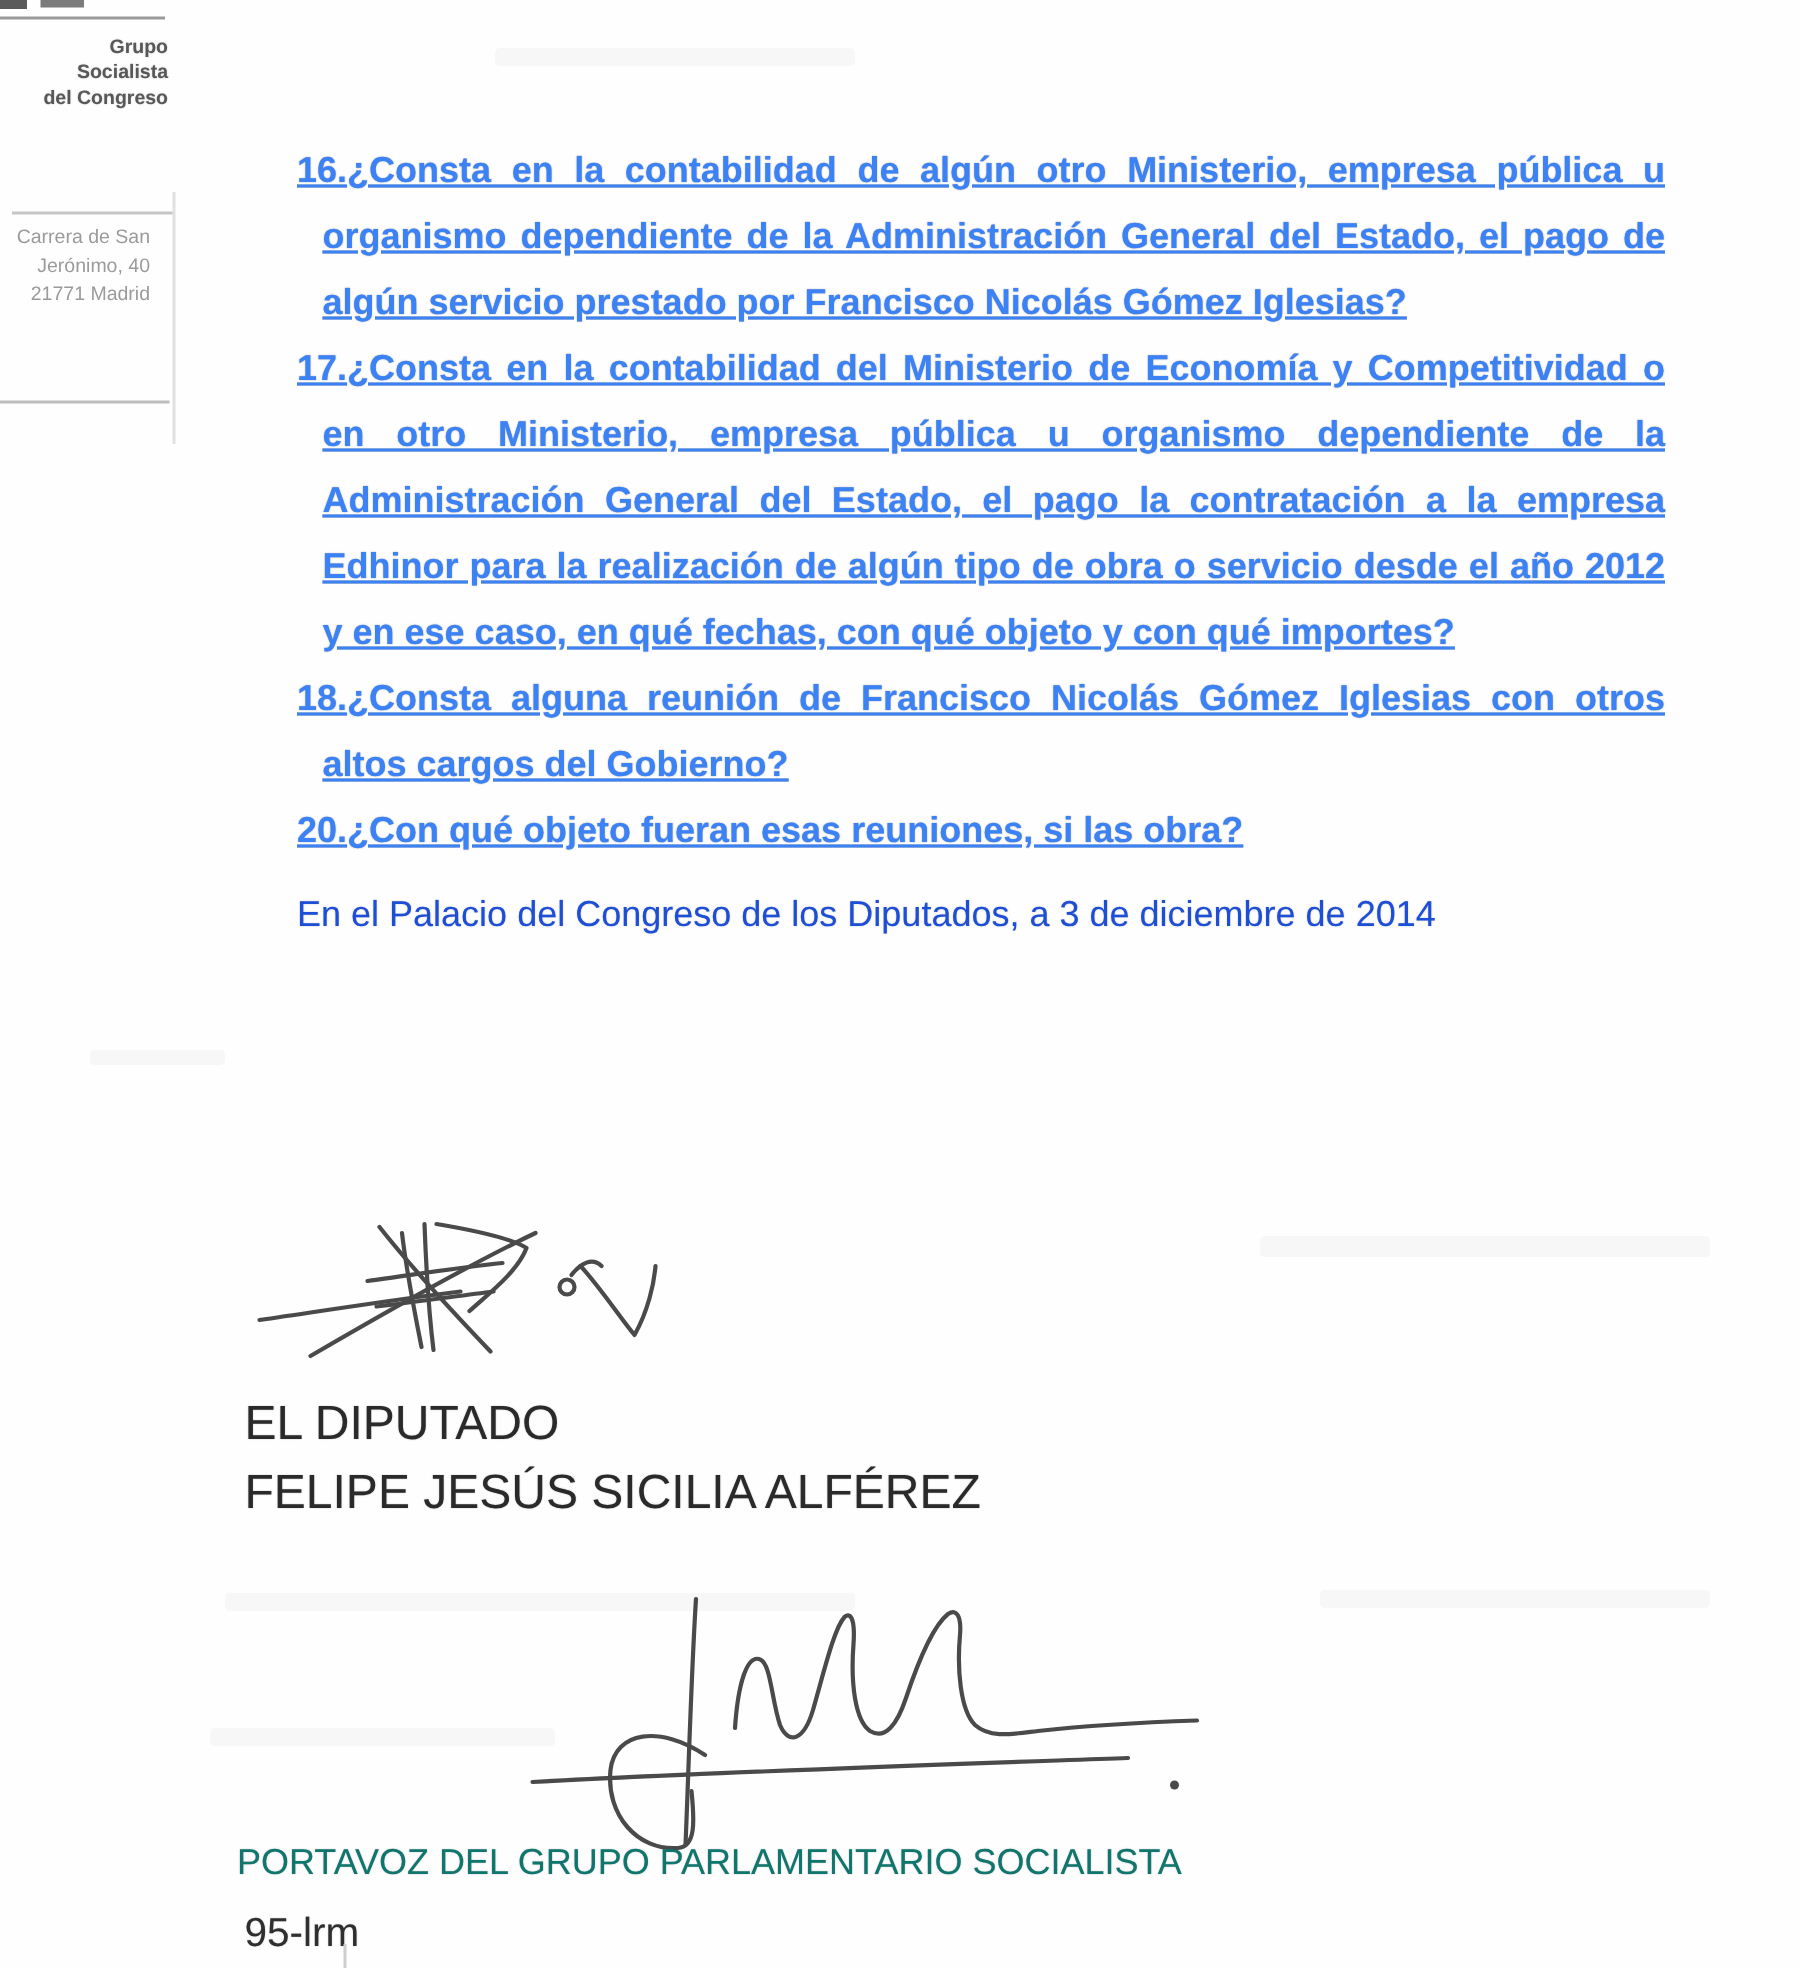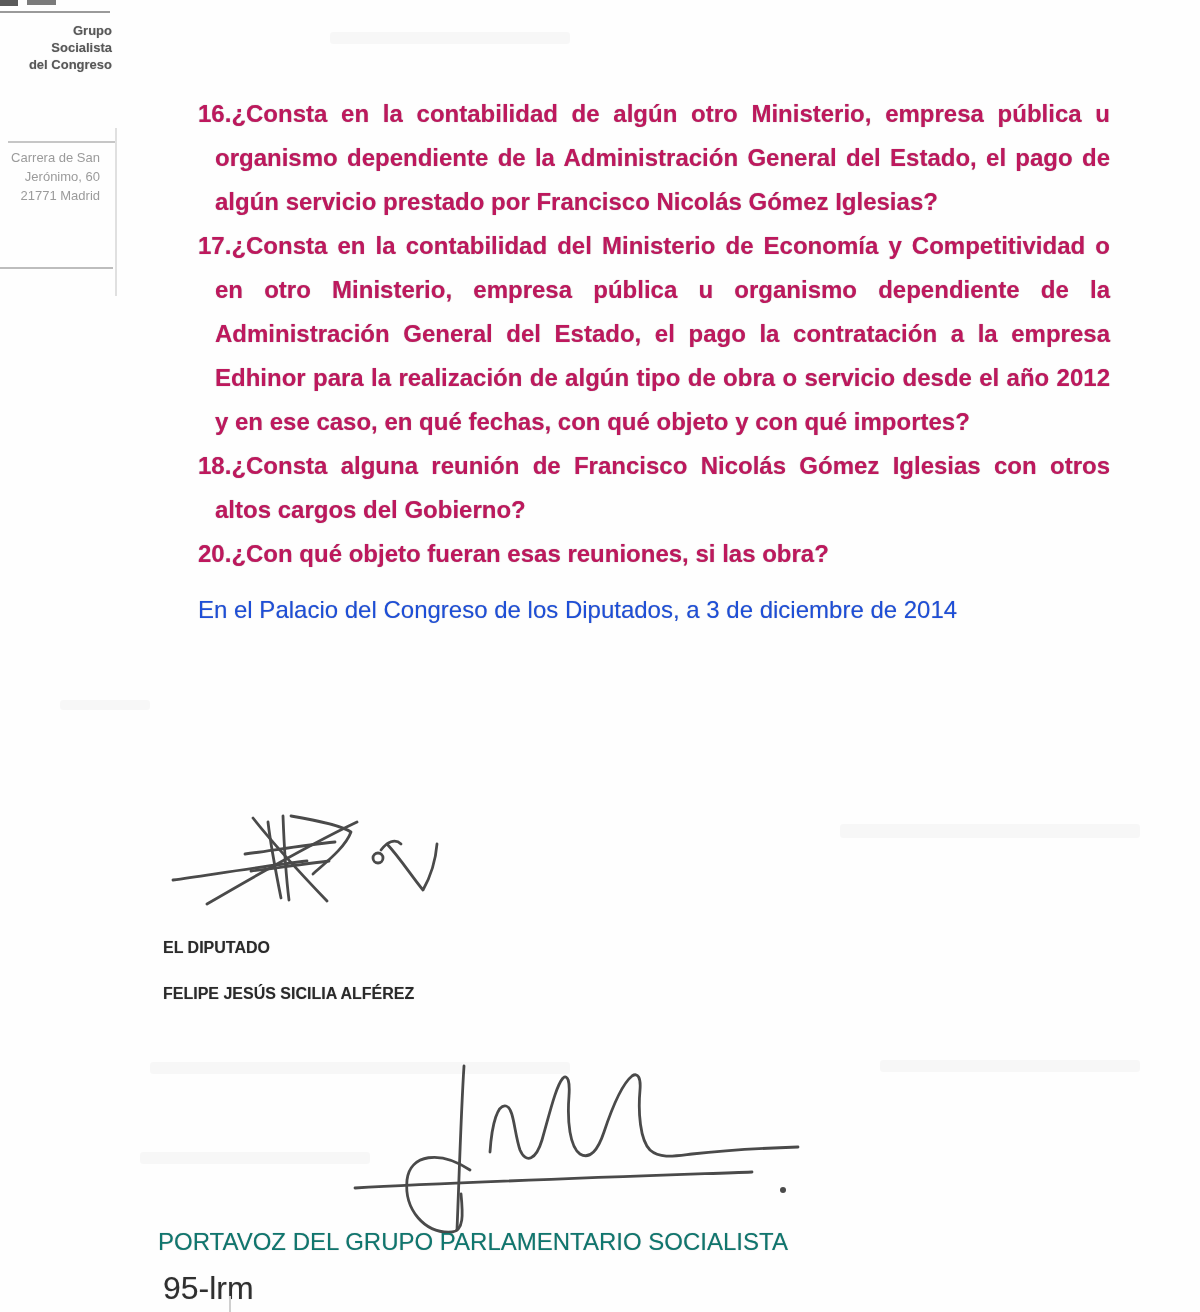--- a/index.html
+++ b/index.html
@@ -32,48 +32,48 @@
 
   
   .doc-body {
     position:absolute; left:198px; top:92px; width:912px;
     font-size:24px; line-height:44px;
   }
   .question {
     font-weight:bold;
     text-align:justify;
     padding-left:17px; text-indent:-17px;
-    color:#be185d;
+    color:#3b82f6;
     text-shadow:0 0 1px rgba(34,34,34,.45);
+    text-decoration:underline;
   }
   .dateline {
     margin-top:12px;
     font-weight:normal;
     color:#1d4ed8;
     text-shadow:0 0 1px rgba(44,44,44,.35);
   }
 
   
   .sig { position:absolute; }
   .sig path { fill:none; stroke:#4a4a4a; stroke-width:2.8; stroke-linecap:round; stroke-linejoin:round; }
   .sig .dot { fill:#4a4a4a; stroke:none; }
   .signatory-deputy {
     position:absolute; left:163px; top:925px;
-    font-size:16px; line-height:46px; color:#2a2a2a;
+    font-size:32px; line-height:46px; color:#2a2a2a;
     text-shadow:0 0 1px rgba(42,42,42,.35);
-    font-weight:bold;
   }
   .signatory-spokesperson {
     position:absolute; left:158px; top:1222px;
     font-size:24px; line-height:40px; color:#0f766e;
     text-shadow:0 0 1px rgba(42,42,42,.35);
   }
   .doc-reference {
     position:absolute; left:163px; top:1268px;
-    font-size:32px; line-height:40px; color:#2f2f2f;
+    font-size:27px; line-height:40px; color:#2f2f2f;
     text-shadow:0 0 1px rgba(47,47,47,.3);
   }
 
   
   .scan-mark { position:absolute; }
   .mark-a { left:0; top:0; width:18px; height:6px; background:#5a5a5a; }
   .mark-b { left:27px; top:0; width:29px; height:5px; background:#7b7b7b; }
   .mark-vline { left:229px; top:1296px; width:2px; height:16px; background:#cfcfcf; }
   .smudge { position:absolute; background:rgba(0,0,0,0.028); border-radius:3px; }
 </style>
@@ -88,21 +88,21 @@
   <div class="lh-rule lh-rule-top"></div>
   <div class="lh-org">
     <div>Grupo</div>
     <div>Socialista</div>
     <div>del Congreso</div>
   </div>
   <div class="lh-rule lh-rule-mid"></div>
   <div class="lh-vline"></div>
   <div class="lh-address">
     <div>Carrera de San</div>
-    <div>Jerónimo, 60</div>
+    <div>Jerónimo, 40</div>
     <div>21771 Madrid</div>
   </div>
   <div class="lh-rule lh-rule-bot"></div>
 
   <div class="doc-body">
     <div class="question"><span>16.</span><span>¿Consta en la contabilidad de algún otro Ministerio, empresa pública u organismo dependiente de la Administración General del Estado, el pago de algún servicio prestado por Francisco Nicolás Gómez Iglesias?</span></div>
     <div class="question"><span>17.</span><span>¿Consta en la contabilidad del Ministerio de Economía y Competitividad o en otro Ministerio, empresa pública u organismo dependiente de la Administración General del Estado, el pago la contratación a la empresa Edhinor para la realización de algún tipo de obra o servicio desde el año 2012 y en ese caso, en qué fechas, con qué objeto y con qué importes?</span></div>
     <div class="question"><span>18.</span><span>¿Consta alguna reunión de Francisco Nicolás Gómez Iglesias con otros altos cargos del Gobierno?</span></div>
     <div class="question"><span>20.</span><span>¿Con qué objeto fueran esas reuniones, si las obra?</span></div>
     <div class="dateline">En el Palacio del Congreso de los Diputados, a 3 de diciembre de 2014</div>

